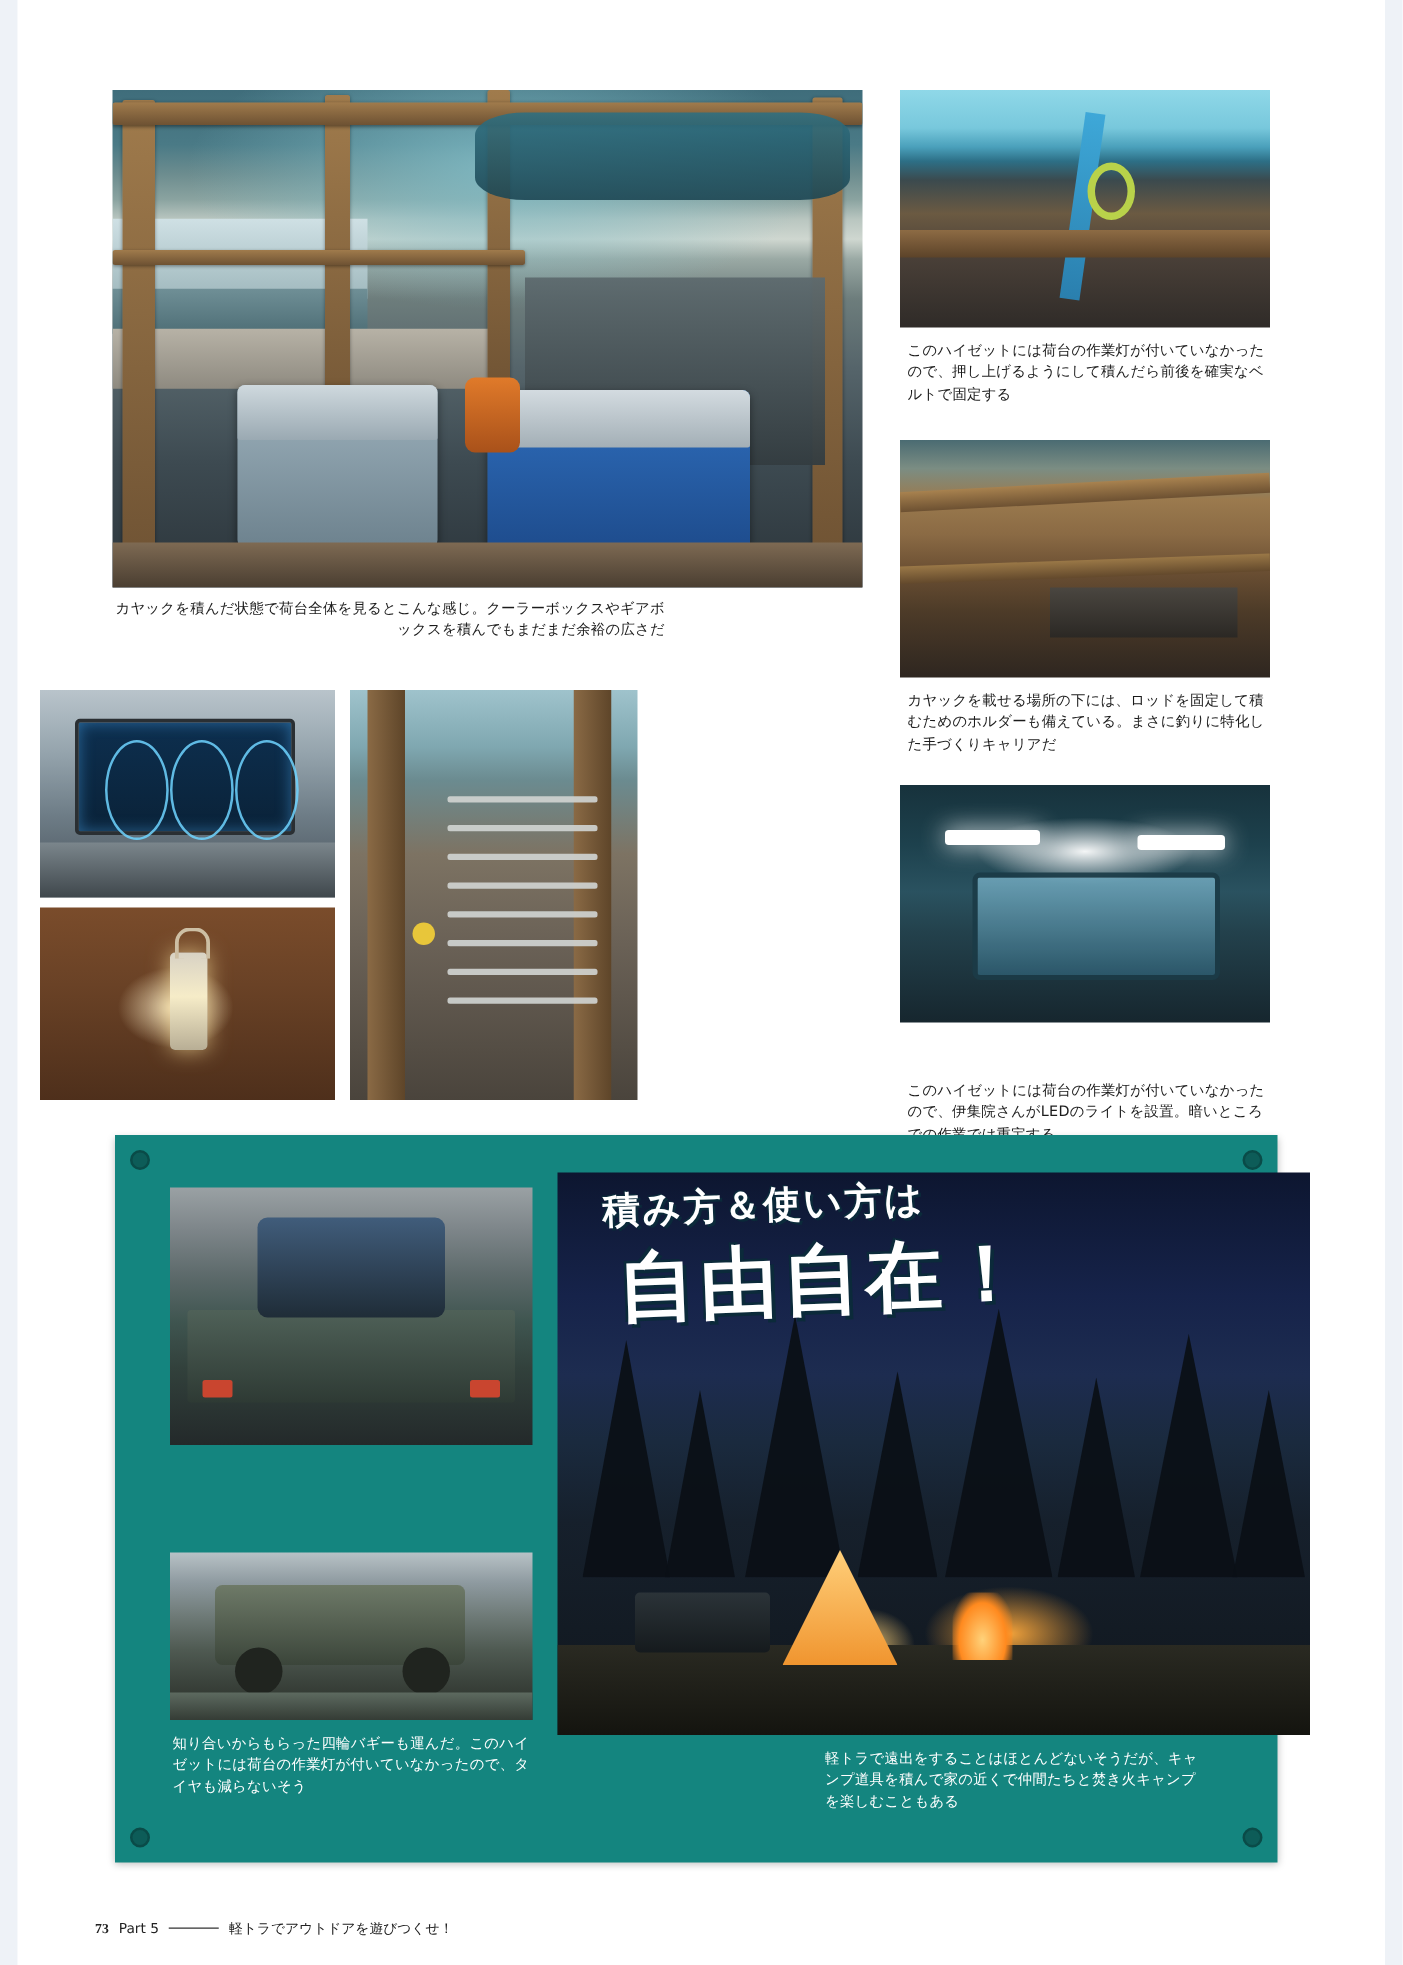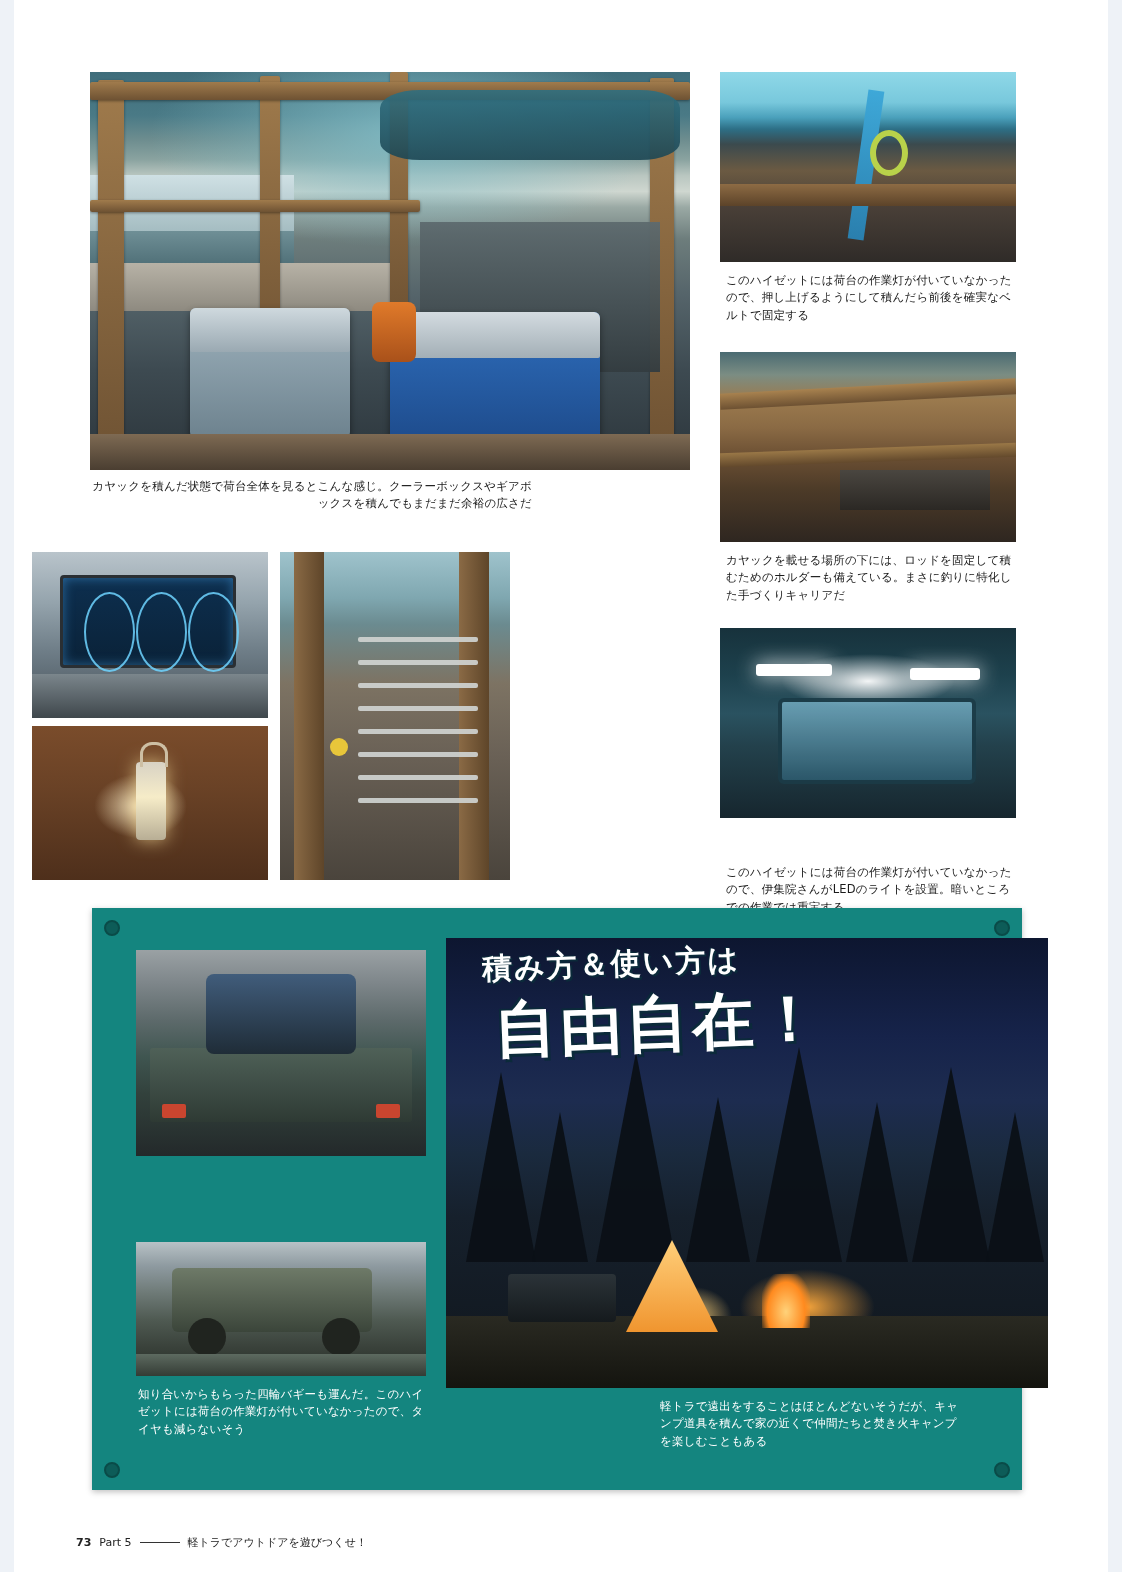--- a/index.html
+++ b/index.html
@@ -125,21 +125,21 @@
     transform:rotate(-2.2deg);
   }
   
   .footer{
     position:absolute;left:62px;bottom:22px;
     font-size:11px;color:#222;
     font-family:"DejaVu Sans", sans-serif;
     display:flex;align-items:center;gap:8px;
   }
   .footer .rule{display:inline-block;width:40px;height:1px;background:#333;}
-  .pg{font-weight:bold;}
+  .pg{font-weight:bold;font-family:Liberation Serif, serif;}
 </style>
 </head>
 <body>
 
 <div class="page">
 
   <div class="photo p-main" style="left:76px;top:72px;width:600px;height:398px;">
     <div class="sky"></div>
     <div class="sea"></div>
     <div class="wall"></div>

